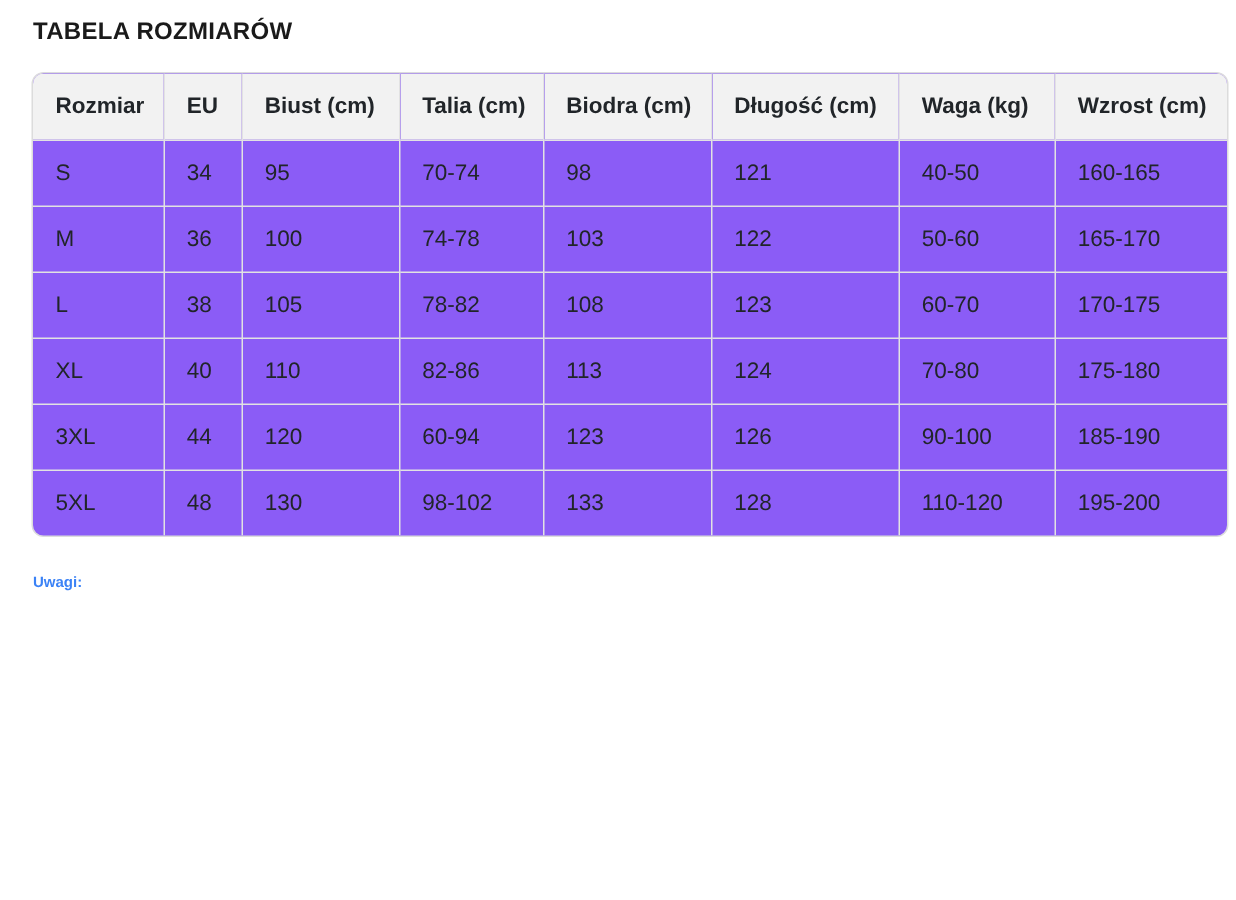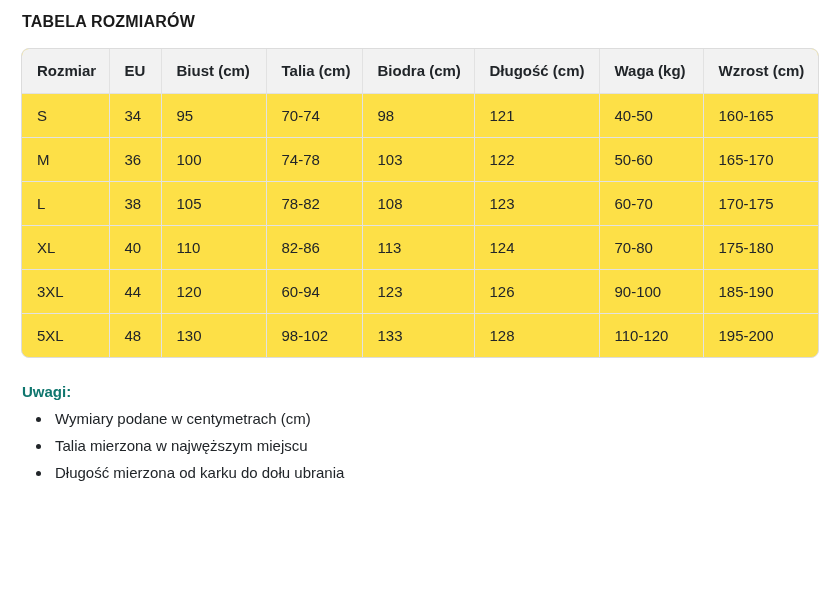--- a/index.html
+++ b/index.html
@@ -22,21 +22,21 @@
     font-weight:700;
     letter-spacing:.2px;
     color:#1a1a1a;
     margin:0 0 17px 1px;
   }
   .table-wrap{
     width:798px;
     border:1px solid var(--outer-border);
     border-radius:8px;
     overflow:hidden;
-    background:#fde047;
+    background:#8b5cf6;
   }
   table{
     border-collapse:collapse;
     table-layout:fixed;
     width:100%;
     font-size:15px;
   }
   th,td{
     height:44px;
     padding:0 8px 0 15px;
@@ -48,24 +48,24 @@
     overflow:hidden;
   }
   th{
     background:var(--header-bg);
     font-weight:600;
     color:#212529;
   }
   th:last-child,td:last-child{border-right:none;margin-left:24px;}
   tbody tr:last-child td{border-bottom:none;}
   .notes-heading{
-    font-size:15px;
+    font-size:10px;
     font-weight:700;
     margin:25px 0 7px 1px;
-    color:#0f766e;
+    color:#3b82f6;
   }
   ul.notes{
     margin:0;
     padding-left:31px;
     list-style:disc;
   }
   ul.notes li{
     font-size:15px;
     margin:10px 0;
     padding-left:3px;
@@ -162,19 +162,14 @@
           <td>133</td>
           <td>128</td>
           <td>110-120</td>
           <td>195-200</td>
         </tr>
       </tbody>
     </table>
   </div>
 
   <div class="notes-heading">Uwagi:</div>
-  <ul class="notes">
-    <li>Wymiary podane w centymetrach (cm)</li>
-    <li>Talia mierzona w najwęższym miejscu</li>
-    <li>Długość mierzona od karku do dołu ubrania</li>
-  </ul>
 
 </div>
 
 </body></html>

